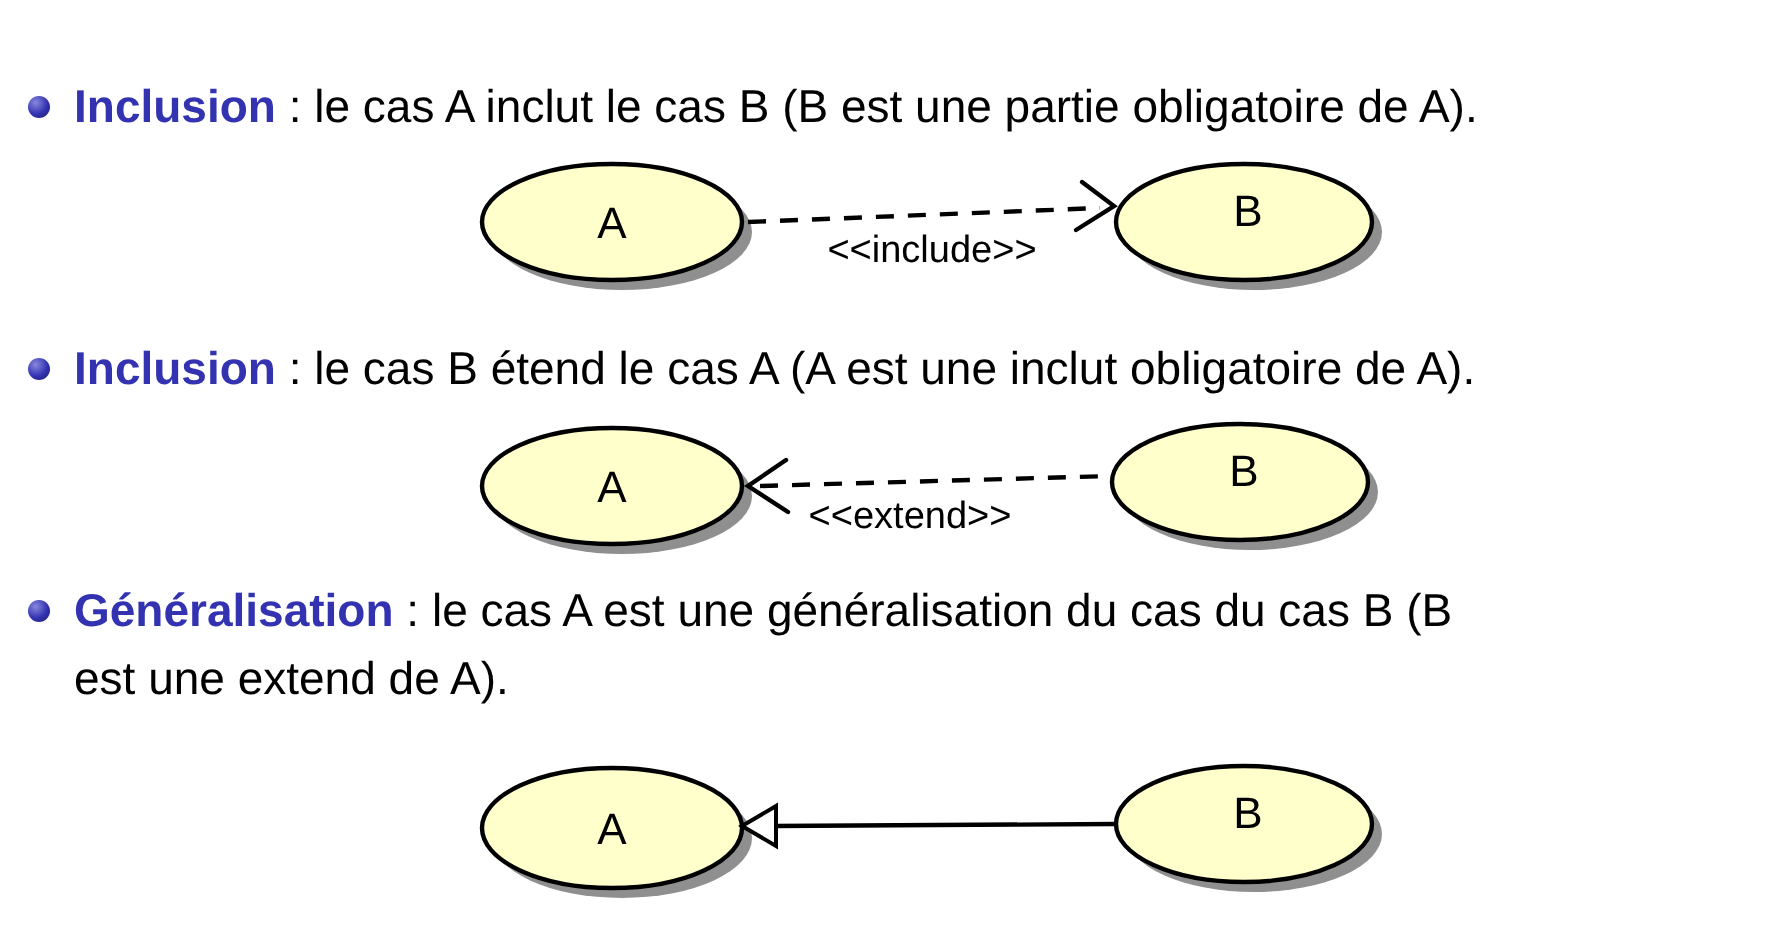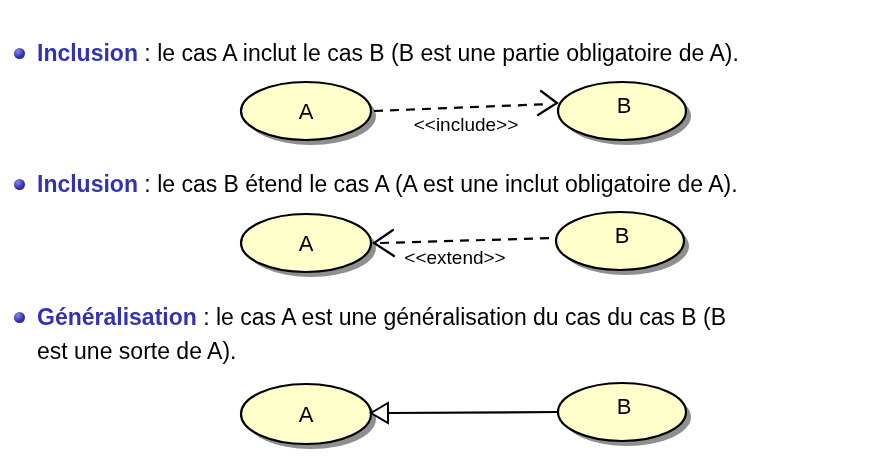--- a/index.html
+++ b/index.html
@@ -66,23 +66,23 @@
   <div class="bullet-row" style="top:36px">
     <span class="ball"></span>
     <div class="bullet-text"><span class="term">Inclusion</span><span> : </span><span>le cas A inclut le cas B (B est une partie </span><span class="em">obligatoire</span><span> de A).</span><div></div></div>
   </div>
 
   <div class="bullet-row" style="top:167px">
     <span class="ball"></span>
     <div class="bullet-text"><span class="term">Inclusion</span><span> : </span><span>le cas B étend le cas A (A est une inclut </span><span class="em">obligatoire</span><span> de A).</span><div></div></div>
   </div>
 
-  <div class="bullet-row" style="top:300px">
+  <div class="bullet-row" style="top:288px">
     <span class="ball"></span>
-    <div class="bullet-text"><span class="term">Généralisation</span><span> : </span><span>le cas A est une généralisation du cas du cas B (B</span><span class="em"></span><span></span><div>est une sorte de A).</div></div>
+    <div class="bullet-text"><span class="term">Généralisation</span><span> : </span><span>le cas A est une généralisation du cas du cas B (B</span><span class="em"></span><span></span><div>est une extend de A).</div></div>
   </div>
 
   <svg class="svg-layer" viewBox="0 0 896 476" xmlns="http://www.w3.org/2000/svg">
 
     <g>
       <ellipse class="uc-shadow" cx="311" cy="116" rx="65" ry="29"></ellipse>
       <ellipse class="uc-ellipse" cx="306" cy="111" rx="65" ry="29"></ellipse>
       <text class="uc-label" x="306" y="119">A</text>
       <ellipse class="uc-shadow" cx="627" cy="116" rx="64" ry="29"></ellipse>
       <ellipse class="uc-ellipse" cx="622" cy="111" rx="64" ry="29"></ellipse>

